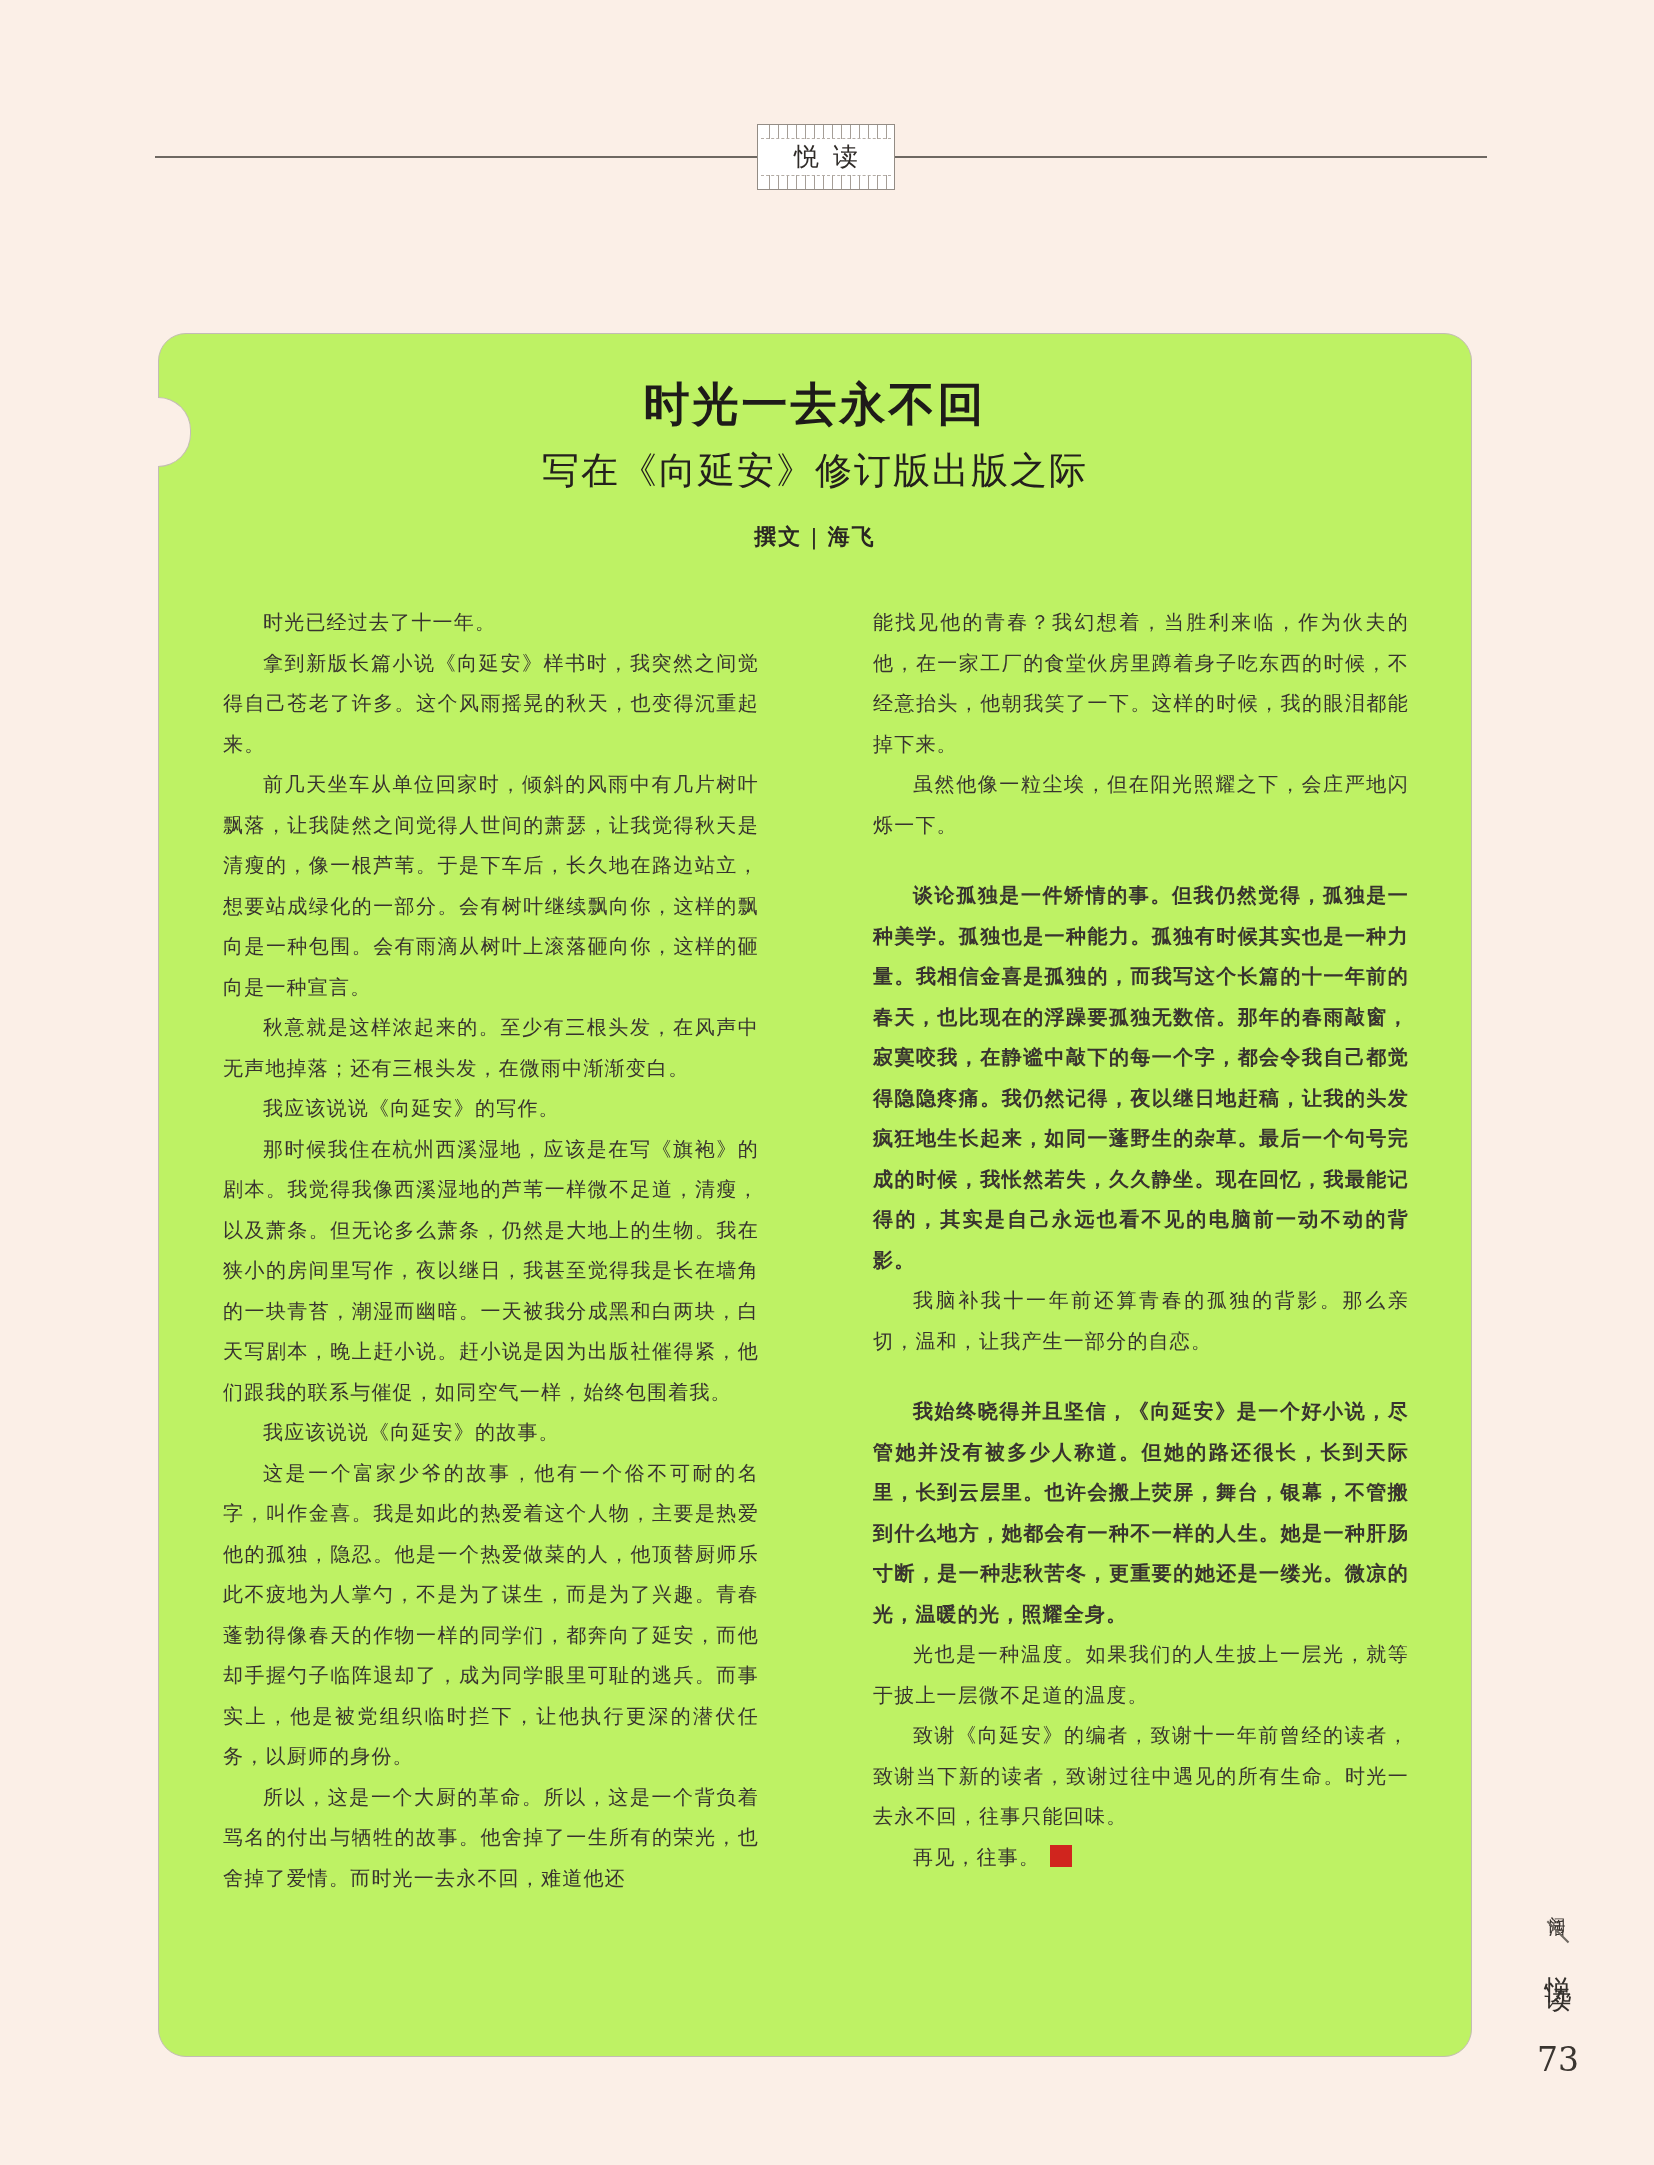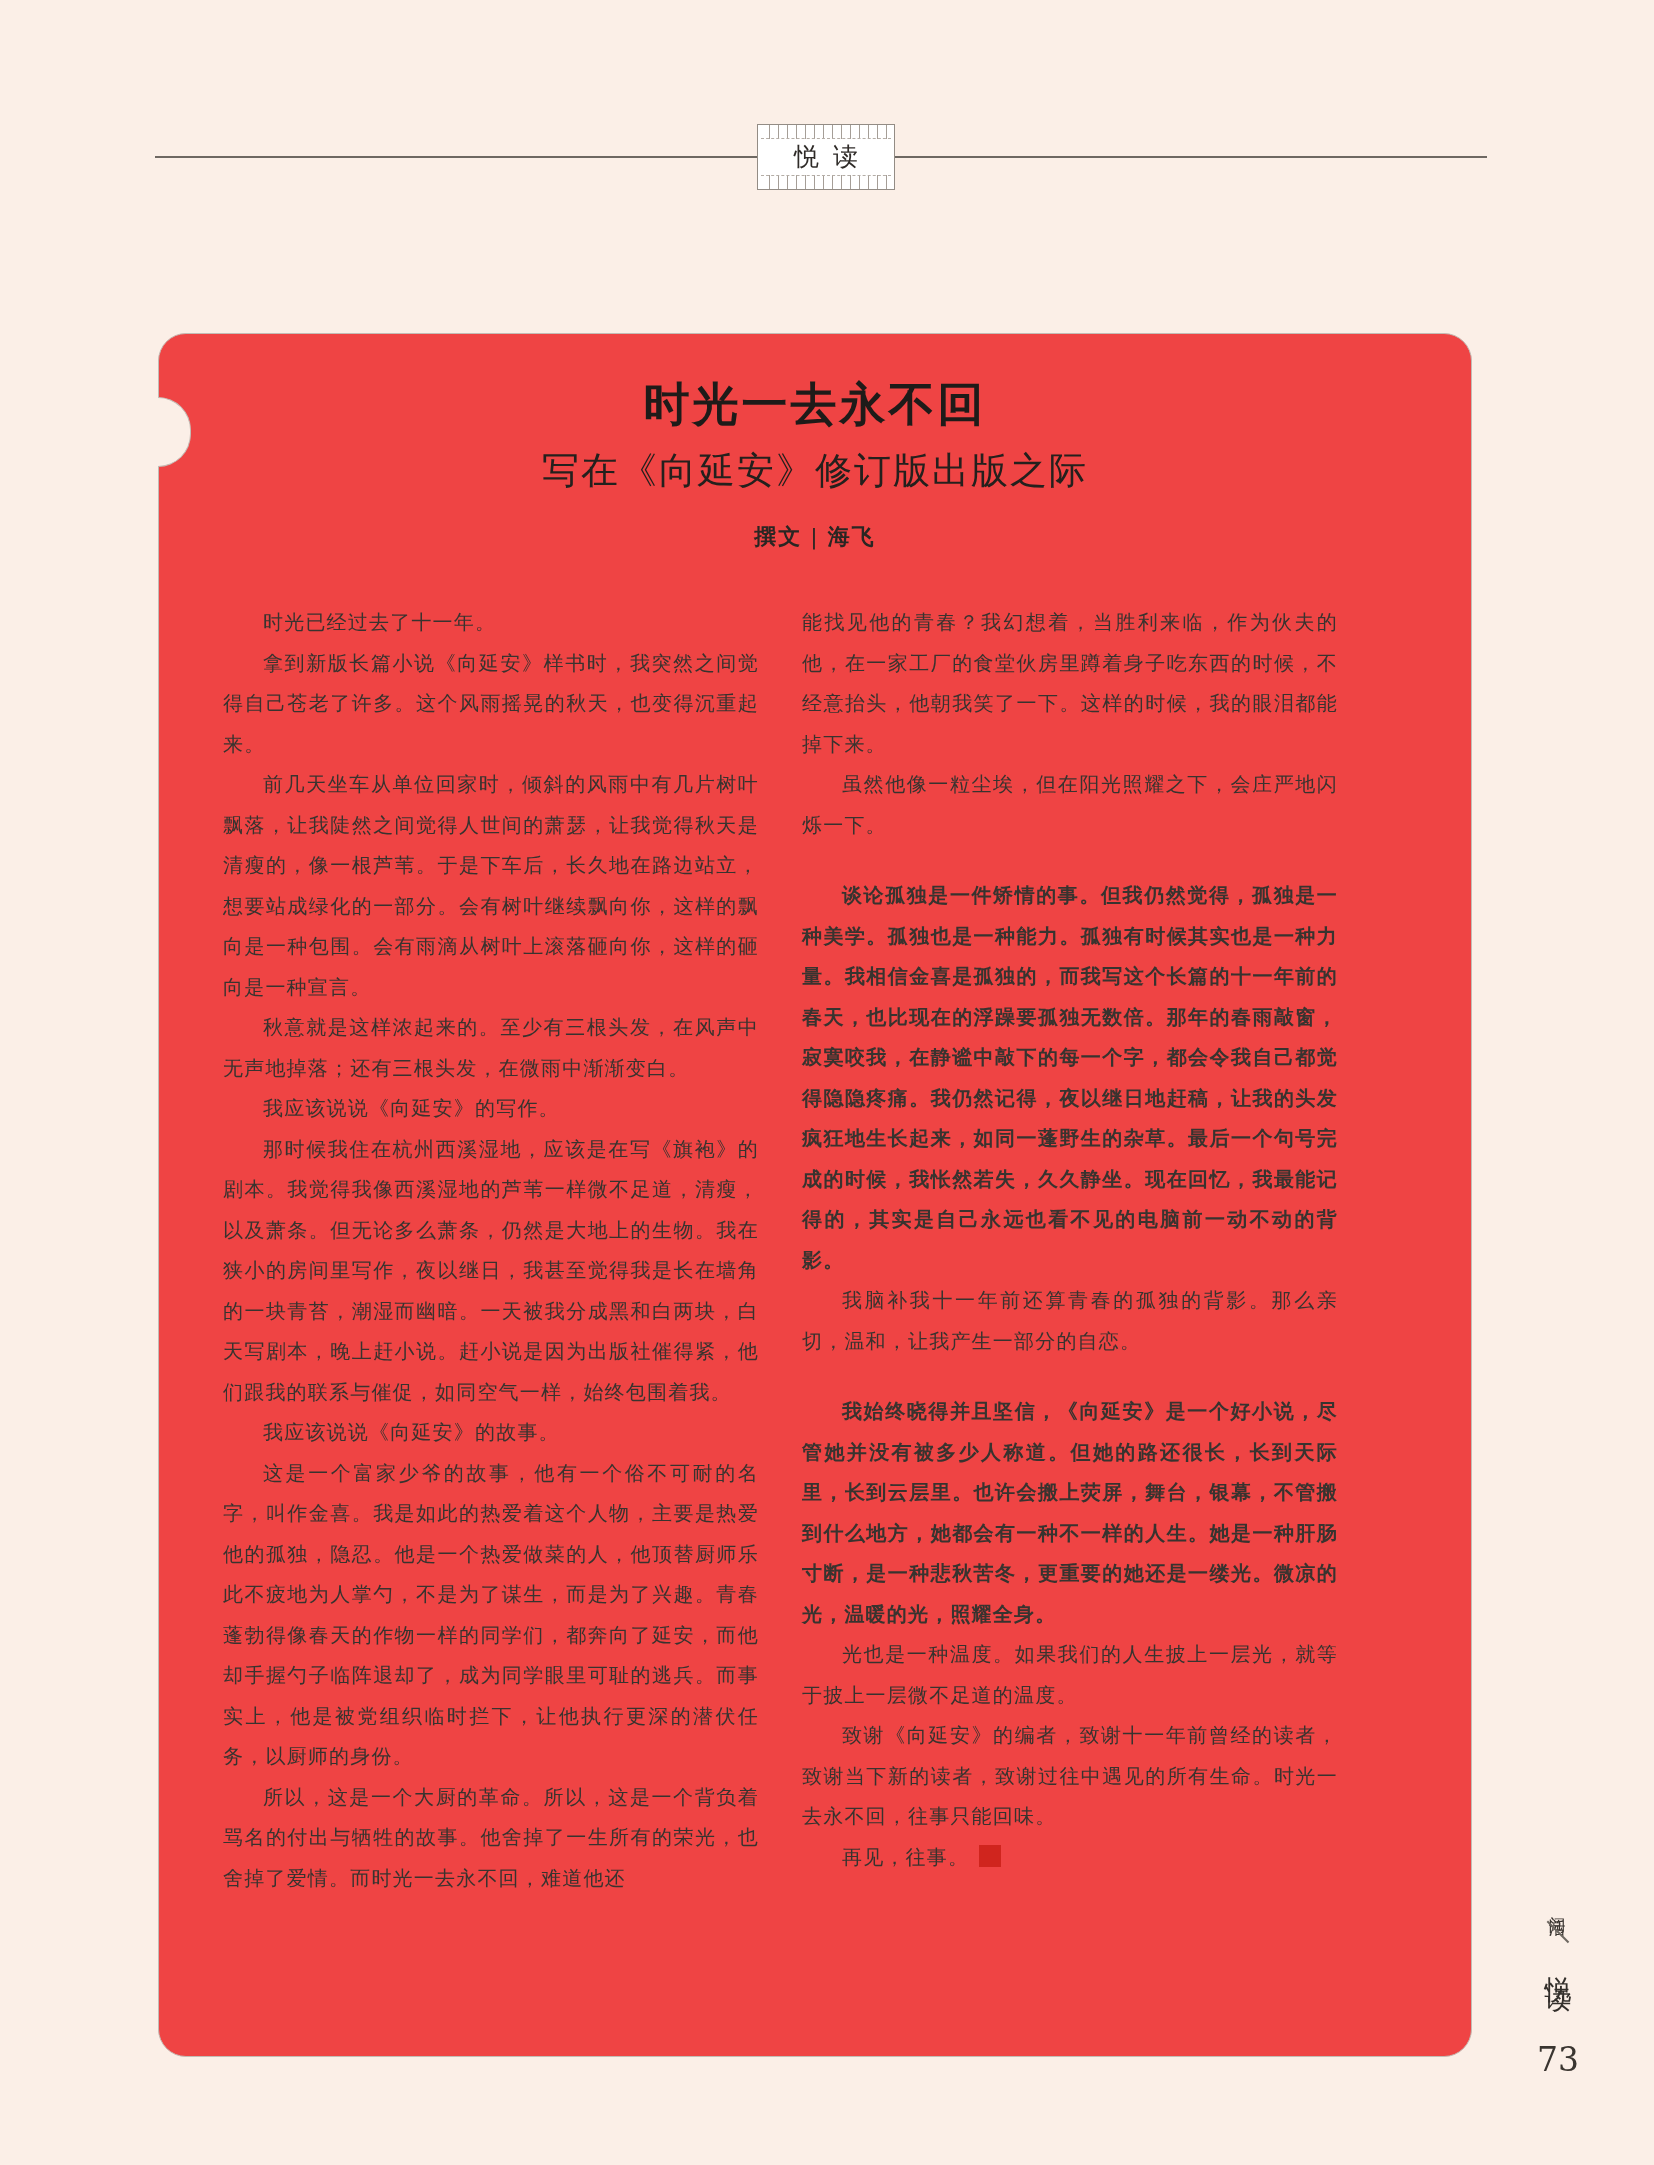--- a/index.html
+++ b/index.html
@@ -33,21 +33,21 @@
   .stamp-label{
     height:36px;line-height:36px;
     text-align:center;
     font-size:25px;letter-spacing:14px;padding-left:14px;
     color:#2f2b28;
   }
   
   .card{
     position:absolute;left:158px;top:333px;
     width:1314px;height:1724px;
-    background:#ef4444;
+    background:#bef264;
     border:1px solid #c3bcb5;
     border-radius:28px;
     box-sizing:border-box;
   }
   .notch{
     position:absolute;left:-1px;top:63px;
     width:33px;height:70px;
     background:#fbefe7;
     border:1px solid #c3bcb5;border-left:none;
     border-radius:0 35px 35px 0;
@@ -68,21 +68,21 @@
     margin:26px 0 0 0;
     font-family:"DejaVu Sans", sans-serif;
     font-size:22px;font-weight:bold;letter-spacing:2px;
     color:#2a2temp6;
     color:#2a2623;
   }
   .byline .sep{font-weight:normal;padding:0 8px;color:#2a2623;}
   
   .columns{
     position:absolute;left:64px;top:268px;
-    display:flex;gap:43px;
+    display:flex;gap:114px;
   }
   .col{width:536px;}
   .col p{
     margin:0;
     font-size:20px;line-height:40.5px;letter-spacing:1.2px;
     text-align:justify;
     text-indent:2em;
     color:#38332f;
   }
   .col p.no-indent{text-indent:0;}

